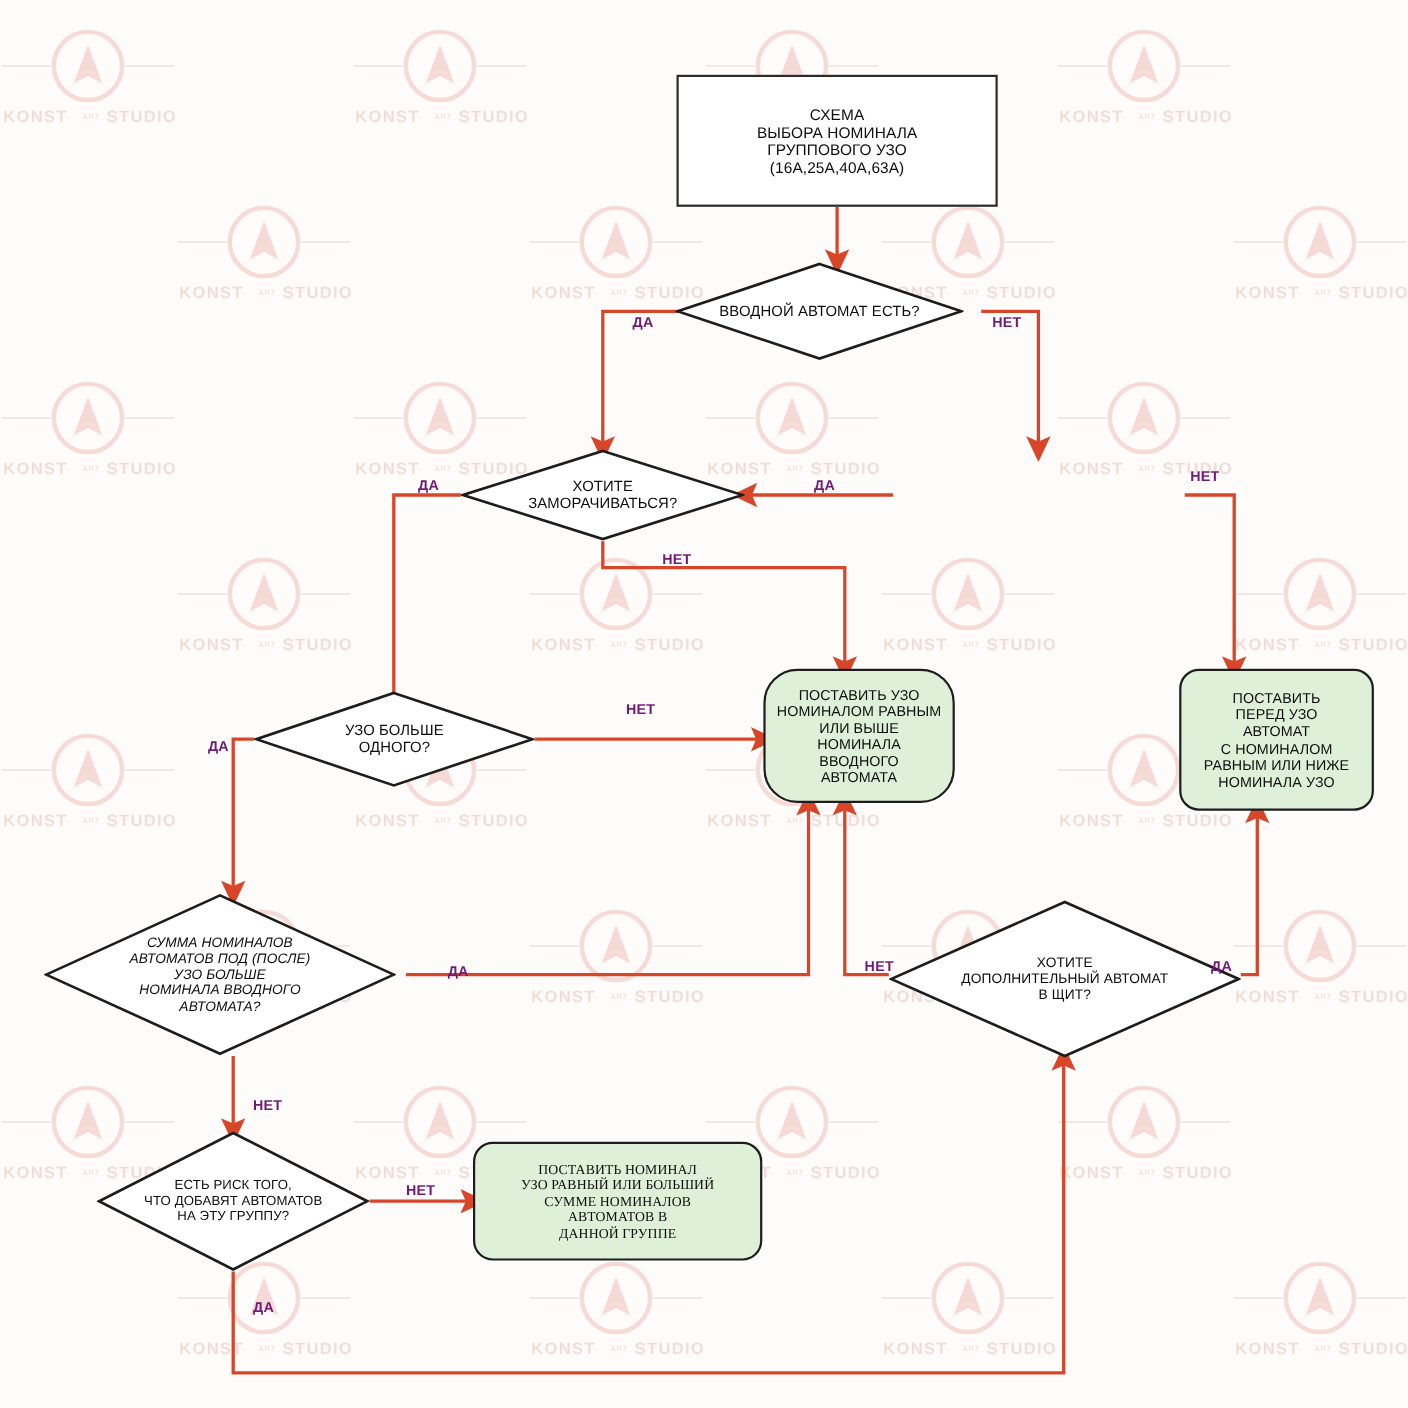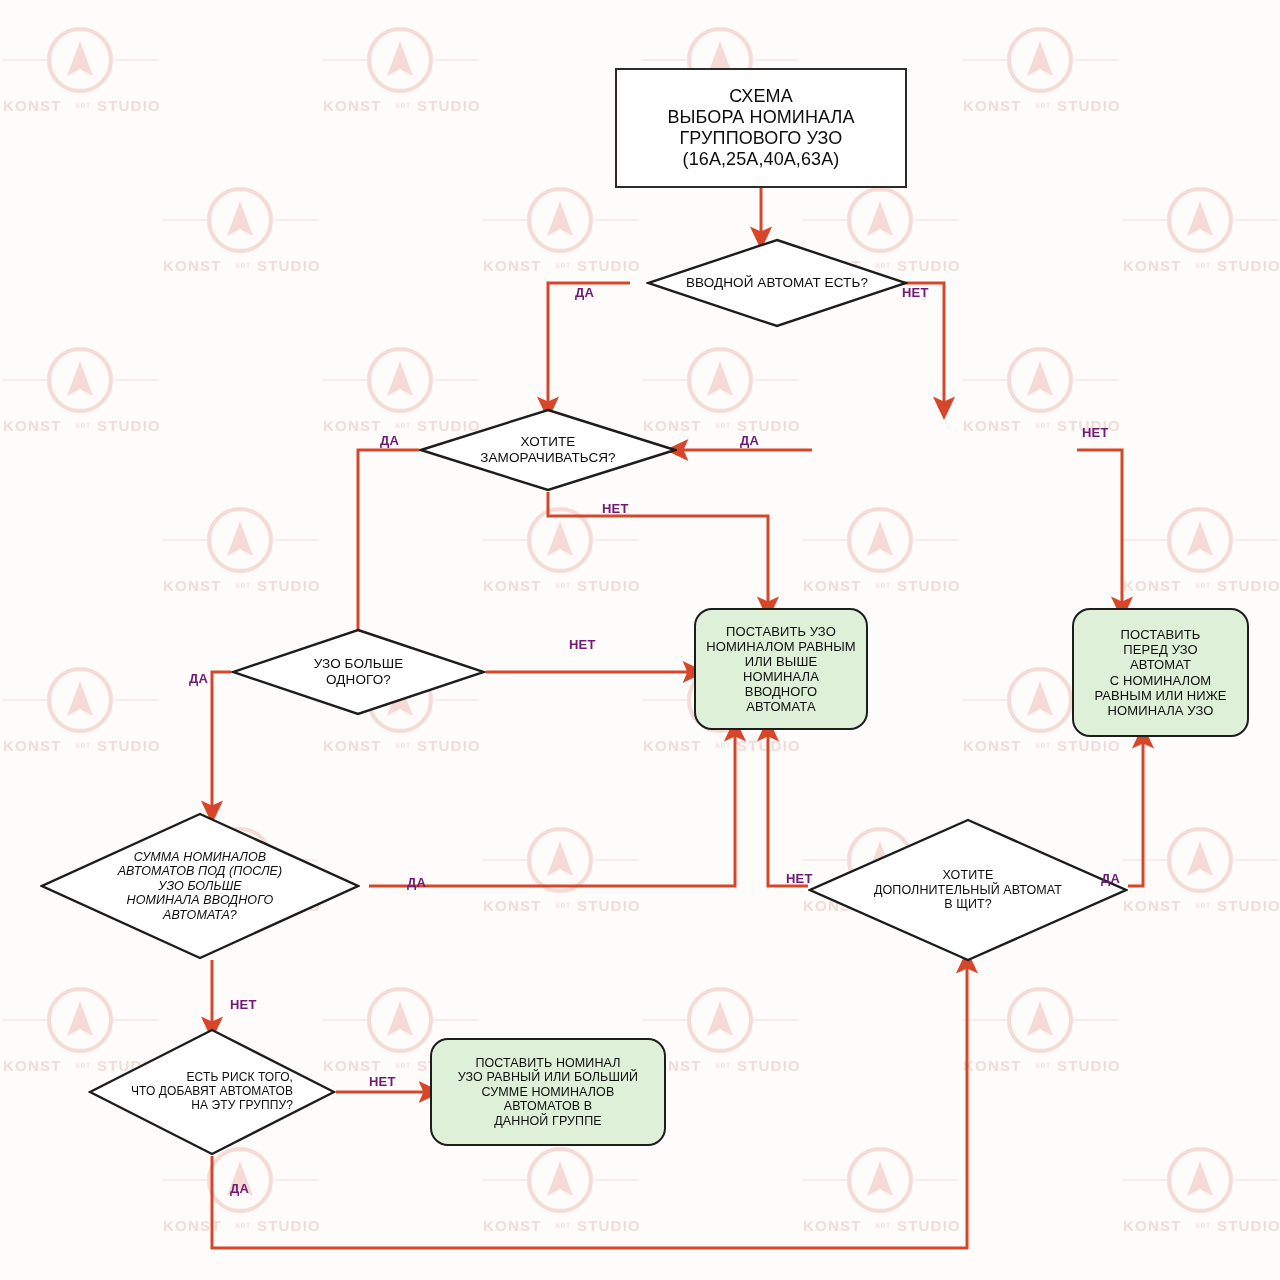--- a/index.html
+++ b/index.html
@@ -213,43 +213,43 @@
 
       <path d="M 336 1092 L 430 1092"></path>
 
       <path d="M 212 1156 L 212 1248 L 967 1248 L 967 962"></path>
     </g>
   </svg>
 
   <div id="node-layer">
 
     <div class="node rect-node" style="left:615px; top:68px; width:292px; height:120px;">
-      <div class="txt" style="font-size:18px;">СХЕМА
+      <div class="txt" style="font-size:14px;">СХЕМА
 ВЫБОРА НОМИНАЛА
 ГРУППОВОГО УЗО
 (16А,25А,40А,63А)</div>
     </div>
 
-    <div class="node diamond-node" style="left:646px; top:238px; width:262px; height:90px;">
+    <div class="node diamond-node" style="left:614px; top:238px; width:262px; height:90px;">
       <svg class="dshape" viewBox="0 0 262 90" preserveAspectRatio="none">
         <polygon points="131,2 260,45 131,88 2,45" fill="#ffffff" stroke="#1d1d1d" stroke-width="2.4" vector-effect="non-scaling-stroke"></polygon>
       </svg>
       <div class="txt" style="font-size:13.5px;">ВВОДНОЙ АВТОМАТ ЕСТЬ?</div>
     </div>
 
     <div class="node diamond-node" style="left:419px; top:408px; width:258px; height:84px;">
       <svg class="dshape" viewBox="0 0 258 84" preserveAspectRatio="none">
         <polygon points="129,2 256,42 129,82 2,42" fill="#ffffff" stroke="#1d1d1d" stroke-width="2.4" vector-effect="non-scaling-stroke"></polygon>
       </svg>
       <div class="txt" style="font-size:13.5px;">ХОТИТЕ
 ЗАМОРАЧИВАТЬСЯ?</div>
     </div>
 
 
-    <div class="node rounded-node" style="left:694px; top:608px; width:174px; height:122px;">
+    <div class="node rounded-node" style="left:694px; top:608px; width:174px; height:122px;border-radius:31px;">
       <div class="txt" style="font-size:13px;">ПОСТАВИТЬ УЗО
 НОМИНАЛОМ РАВНЫМ
 ИЛИ ВЫШЕ
 НОМИНАЛА
 ВВОДНОГО
 АВТОМАТА</div>
     </div>
 
     <div class="node rounded-node" style="left:1072px; top:608px; width:177px; height:129px;">
       <div class="txt" style="font-size:13px;">ПОСТАВИТЬ
@@ -281,30 +281,30 @@
 
     <div class="node diamond-node" style="left:808px; top:818px; width:320px; height:144px;">
       <svg class="dshape" viewBox="0 0 320 144" preserveAspectRatio="none">
         <polygon points="160,2 318,72 160,142 2,72" fill="#ffffff" stroke="#1d1d1d" stroke-width="2.4" vector-effect="non-scaling-stroke"></polygon>
       </svg>
       <div class="txt" style="font-size:12.5px;">ХОТИТЕ
 ДОПОЛНИТЕЛЬНЫЙ АВТОМАТ
 В ЩИТ?</div>
     </div>
 
-    <div class="node diamond-node" style="left:88px; top:1028px; width:248px; height:128px;text-align:right;">
+    <div class="node diamond-node" style="left:88px; top:1028px; width:248px; height:128px;">
       <svg class="dshape" viewBox="0 0 248 128" preserveAspectRatio="none">
         <polygon points="124,2 246,64 124,126 2,64" fill="#ffffff" stroke="#1d1d1d" stroke-width="2.4" vector-effect="non-scaling-stroke"></polygon>
       </svg>
       <div class="txt" style="font-size:12px;">ЕСТЬ РИСК ТОГО,
 ЧТО ДОБАВЯТ АВТОМАТОВ
 НА ЭТУ ГРУППУ?</div>
     </div>
 
-    <div class="node rounded-node" style="left:430px; top:1038px; width:236px; height:108px;">
+    <div class="node rounded-node" style="left:430px; top:1038px; width:263px; height:108px;font-family:Liberation Serif, serif;">
       <div class="txt" style="font-size:12.5px;">ПОСТАВИТЬ НОМИНАЛ
 УЗО РАВНЫЙ ИЛИ БОЛЬШИЙ
 СУММЕ НОМИНАЛОВ
 АВТОМАТОВ В
 ДАННОЙ ГРУППЕ</div>
     </div>
 
     <div class="edge-label" style="left:575px; top:285px;">ДА</div>
     <div class="edge-label" style="left:902px; top:285px;">НЕТ</div>
 

